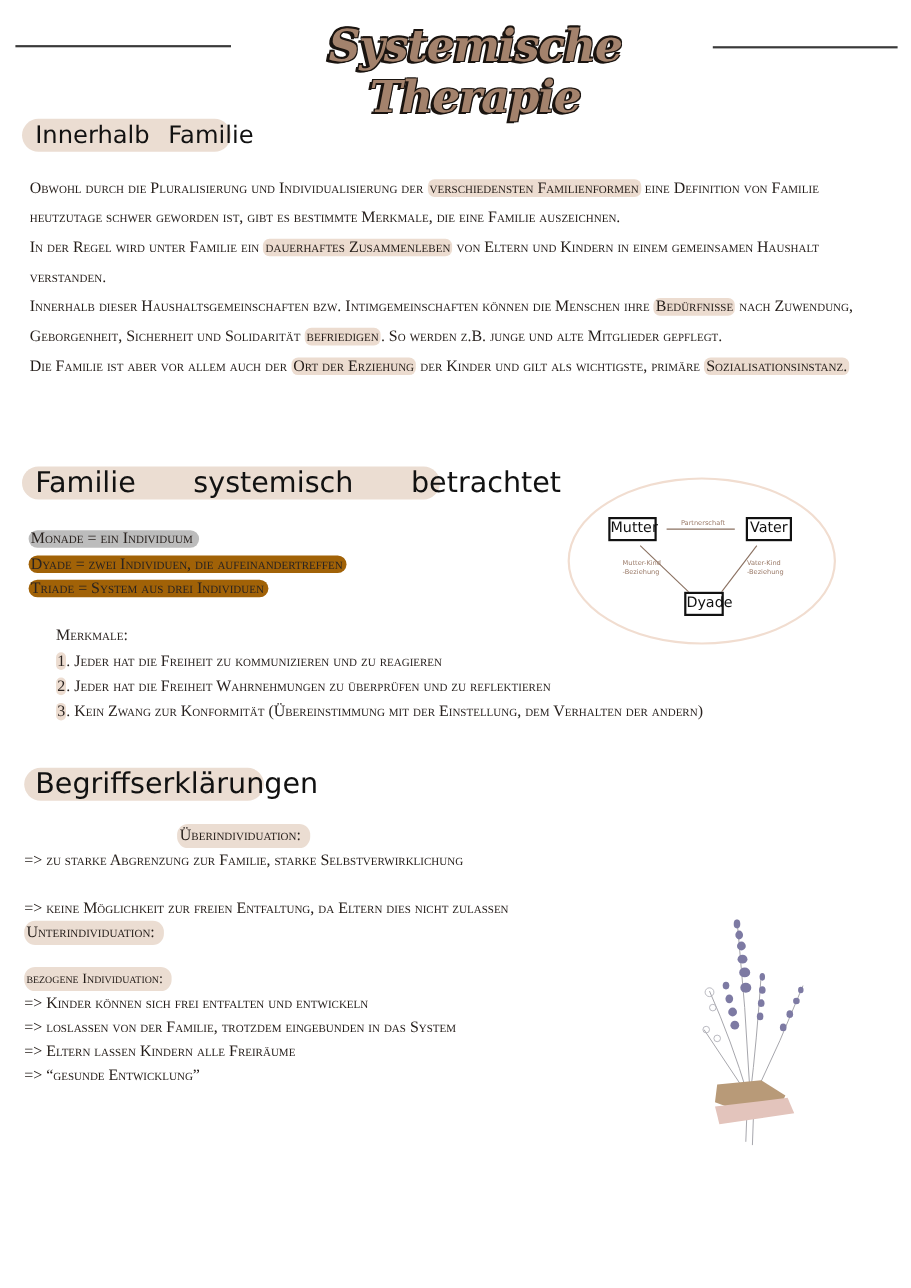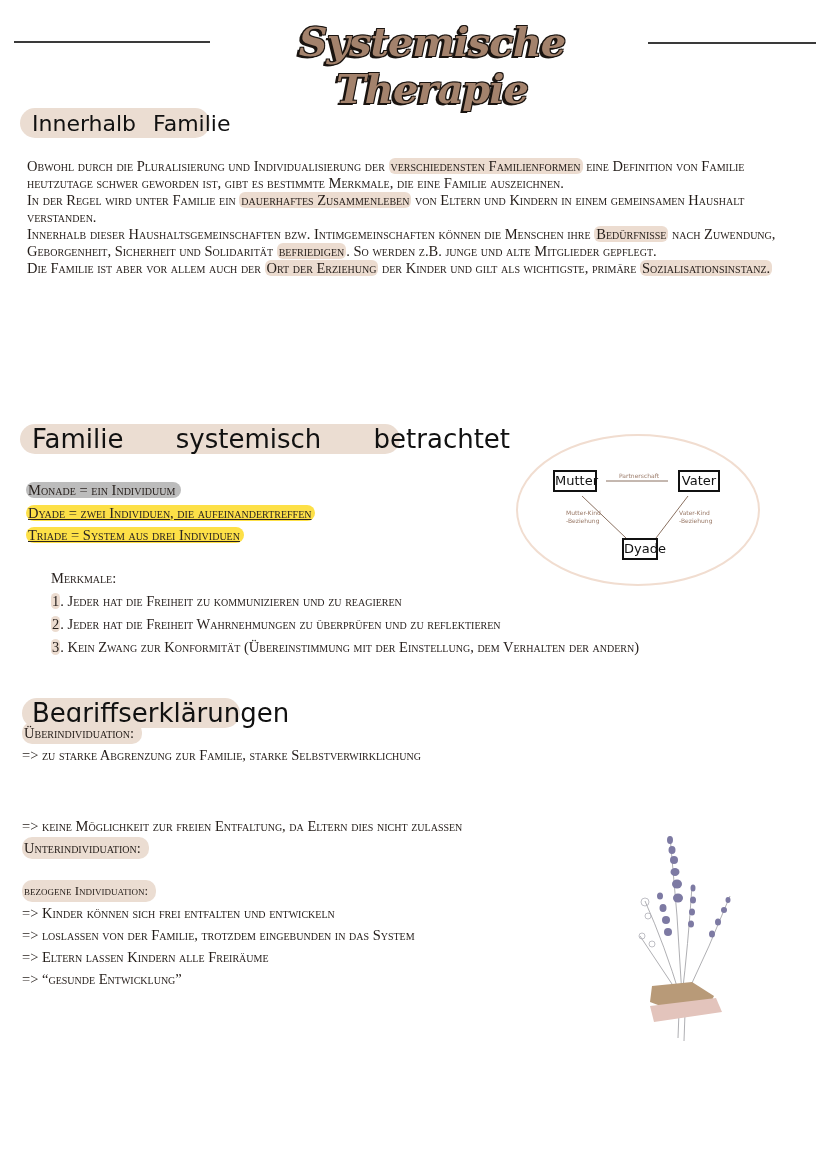--- a/index.html
+++ b/index.html
@@ -18,24 +18,24 @@
   }
 
   .heading {
     position: absolute; background: #ebddd2; border-radius: 20px;
     font-family: "DejaVu Sans", sans-serif; color: #111;
     display: flex; align-items: center; white-space: nowrap;
   }
   .h-def { left: 20px; top: 108px; width: 190px; height: 30px; font-size: 22px; padding-left: 12px; word-spacing: 10px; }
   .h-sys { left: 20px; top: 424px; width: 380px; height: 30px; font-size: 26px; padding-left: 12px; word-spacing: 44px; }
   .h-beg { left: 22px; top: 698px; width: 218px; height: 30px; font-size: 26px; padding-left: 10px; }
-  .para { position: absolute; left: 27px; width: 780px; font-size: 14.5px; line-height: 17px; font-variant: small-caps; color: #231c18; }
+  .para { position: absolute; left: 27px; width: 780px; font-size: 14.5px; line-height: 27px; font-variant: small-caps; color: #231c18; }
   .hl { background: #ecdcd0; border-radius: 6px; padding: 0 2px; }
   .hl-grey { background: #bcbcbc; border-radius: 10px; padding: 0 6px 0 2px; }
-  .hl-light { background: #fde047; border-radius: 10px; padding: 0 4px 0 2px; text-decoration: underline; }
+  .hl-light { background: #a16207; border-radius: 10px; padding: 0 4px 0 2px; }
   .num { background: #ecdcd0; border-radius: 8px; padding: 0 1px; }
 
   .triad { position: absolute; left: 26px; top: 479px; font-size: 14.5px; line-height: 22.5px; font-variant: small-caps; }
   .merk { position: absolute; left: 26px; top: 567px; font-size: 14.5px; line-height: 23px; font-variant: small-caps; margin-left: 25px; }
 
   .diagram { position: absolute; left: 516px; top: 434px; width: 244px; height: 152px; }
   .diagram .ellipse { position: absolute; left: 0; top: 0; width: 244px; height: 152px; border: 2px solid #f1ddd0; border-radius: 50%; }
   .box { position: absolute; border: 2px solid #111; background: #fff; font-family: "DejaVu Sans", sans-serif; font-size: 13px; text-align: center; line-height: 18px; color: #111; }
   .box-mutter { left: 37px; top: 36px; width: 44px; height: 22px; }
   .box-vater { left: 162px; top: 36px; width: 42px; height: 22px; }
@@ -109,21 +109,21 @@
 
 <div class="merk">
   <div>Merkmale:</div>
   <div><span class="num">1</span>. <span>Jeder hat die Freiheit zu kommunizieren und zu reagieren</span></div>
   <div><span class="num">2</span>. <span>Jeder hat die Freiheit Wahrnehmungen zu überprüfen und zu reflektieren</span></div>
   <div><span class="num">3</span>. <span>Kein Zwang zur Konformität (Übereinstimmung mit der Einstellung, dem Verhalten der andern)</span></div>
 </div>
 
 <div class="heading h-beg">Begriffserklärungen</div>
 
-<div class="def-block" style="top:722px;">
+<div class="def-block" style="top:749px;text-align:center;">
   <div><span class="def-label">Überindividuation:</span></div>
   <div>=&gt; zu starke Abgrenzung zur Familie, starke Selbstverwirklichung</div>
 </div>
 
 <div class="def-block" style="top:815px;">
   <div>=&gt; keine Möglichkeit zur freien Entfaltung, da Eltern dies nicht zulassen</div>
   <div><span class="def-label">Unterindividuation:</span></div>
 </div>
 
 <div class="def-block" style="top:879px;">

